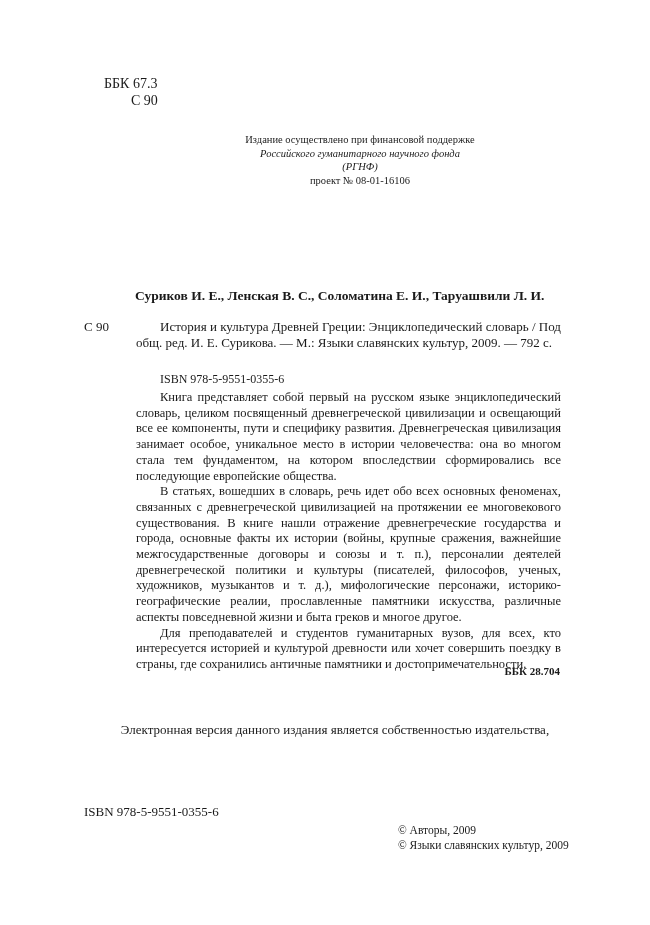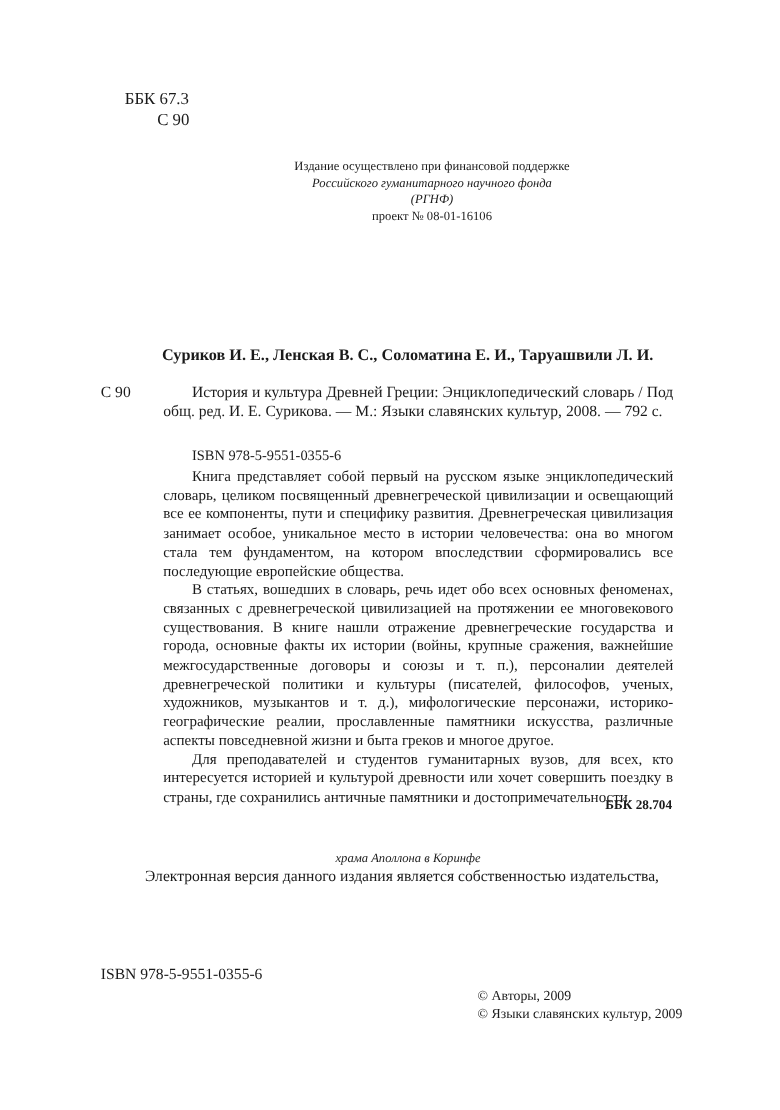--- a/index.html
+++ b/index.html
@@ -35,33 +35,32 @@
   <div>Издание осуществлено при финансовой поддержке</div>
   <div class="it">Российского гуманитарного научного фонда</div>
   <div class="it">(РГНФ)</div>
   <div>проект № 08-01-16106</div>
 </div>
 
 <div class="abs authors">Суриков И. Е., Ленская В. С., Соломатина Е. И., Таруашвили Л. И.</div>
 
 <div class="abs c90-left">С 90</div>
 <div class="abs biblio">
-  <div class="first">История и культура Древней Греции: Энциклопедический словарь / Под общ. ред. И. Е. Сурикова. — М.: Языки славянских культур, 2008. — 792 с.</div>
+  <div class="first">История и культура Древней Греции: Энциклопедический словарь / Под общ. ред. И. Е. Сурикова. — М.: Языки славянских культур, 2009. — 792 с.</div>
 </div>
 <div class="abs isbn1">ISBN 978-5-9551-0355-6</div>
 
 <div class="abs annot">
   <p>Книга представляет собой первый на русском языке энциклопедический словарь, целиком посвященный древнегреческой цивилизации и освещающий все ее компоненты, пути и специфику развития. Древнегреческая цивилизация занимает особое, уникальное место в истории человечества: она во многом стала тем фундаментом, на котором впоследствии сформировались все последующие европейские общества.</p>
   <p>В статьях, вошедших в словарь, речь идет обо всех основных феноменах, связанных с древнегреческой цивилизацией на протяжении ее многовекового существования. В книге нашли отражение древнегреческие государства и города, основные факты их истории (войны, крупные сражения, важнейшие межгосударственные договоры и союзы и т. п.), персоналии деятелей древнегреческой политики и культуры (писателей, философов, ученых, художников, музыкантов и т. д.), мифологические персонажи, историко-географические реалии, прославленные памятники искусства, различные аспекты повседневной жизни и быта греков и многое другое.</p>
   <p>Для преподавателей и студентов гуманитарных вузов, для всех, кто интересуется историей и культурой древности или хочет совершить поездку в страны, где сохранились античные памятники и достопримечательности.</p>
 </div>
 <div class="abs bbk2">ББК  28.704</div>
 
 <div class="abs cover">
-  <div>храма Аполлона в Коринфе</div>
 </div>
 
 <div class="abs electronic">
   <div>Электронная версия  данного издания является собственностью издательства,</div>
 </div>
 
 <div class="abs isbn2">ISBN 978-5-9551-0355-6</div>
 
 <div class="abs copy">
   <div>©  Авторы, 2009</div>

